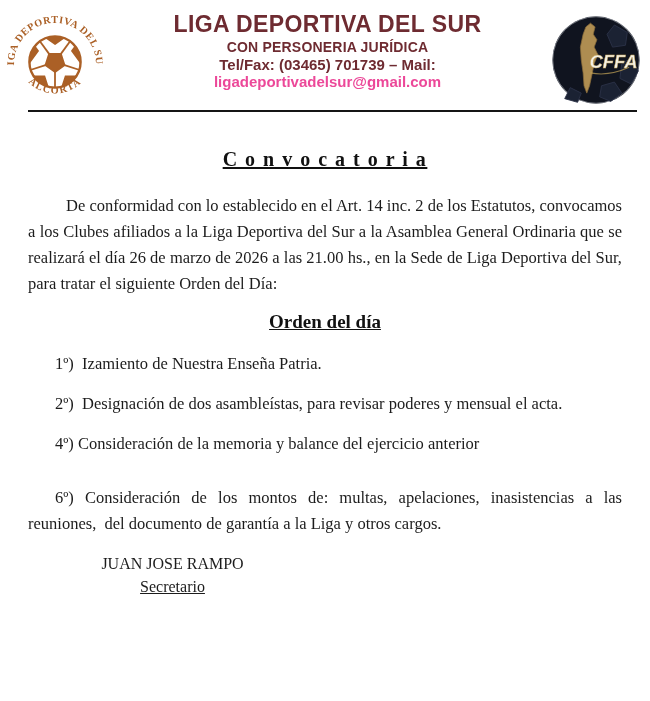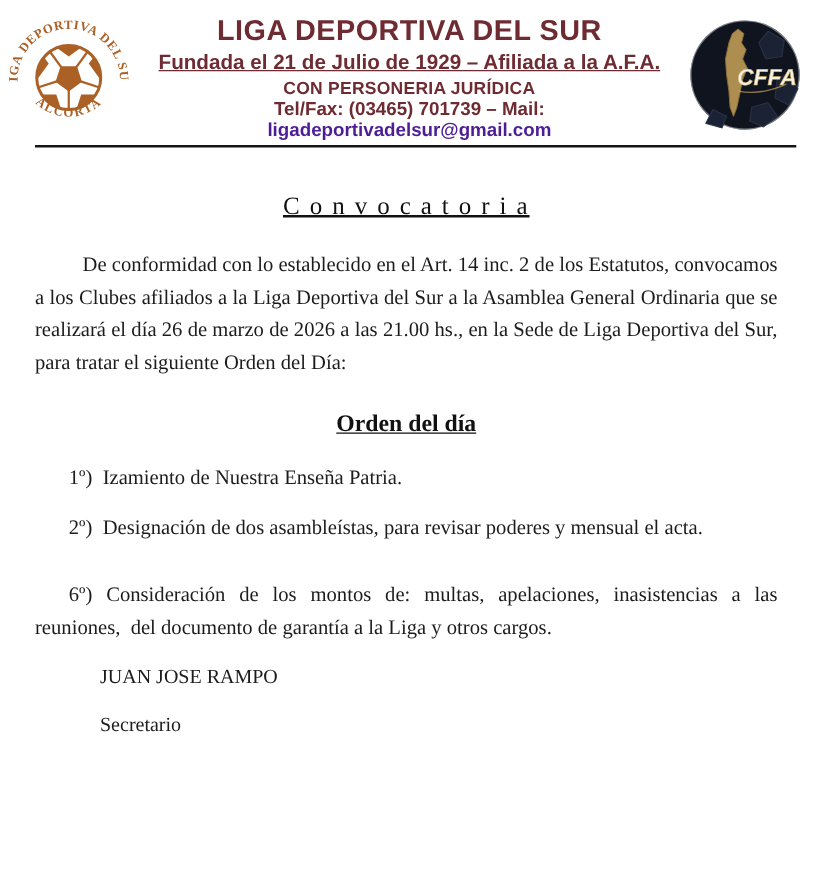--- a/index.html
+++ b/index.html
@@ -9,39 +9,39 @@
   
   .header { display:flex; align-items:flex-start; padding:7px 8px 0 5px; }
   .logo-left { width:100px; height:100px; flex:none; }
   .header-center { flex:1; text-align:center; font-family:"Liberation Sans", sans-serif;
                    color:#6e2b31; font-weight:bold; padding-top:5px; }
   .org-title { font-size:23px; letter-spacing:0.4px; line-height:1.1; }
   .founded   { font-size:16.5px; text-decoration:underline; margin-top:4px; }
   .legal     { font-size:14px; margin-top:2px; letter-spacing:0.2px; }
   .address   { font-size:15px; margin-top:1px; }
   .contact   { font-size:15px; margin-top:1px; }
-  .contact .email { color:#4c1d95; }
+  .contact .email { color:#ec4899; }
   .logo-right { width:92px; height:92px; flex:none; margin-top:7px; }
   .rule { border:none; border-top:2px solid #151515; margin:3px 13px 0 28px; }
 
   
   .content { padding:0 28px; }
-  .doc-title { text-align:center; margin-top:36px; font-size:20px; font-weight:normal; color:#111; }
+  .doc-title { text-align:center; margin-top:36px; font-size:20px; font-weight:bold; color:#111; }
   .doc-title span { text-decoration:underline; letter-spacing:1.5px; }
   .intro { margin:22px 0 0 0; font-size:16.5px; line-height:26px; text-align:justify; text-indent:38px; }
-  .agenda-heading { text-align:center; margin-top:26px; font-size:19px; font-weight:bold; color:#111; }
+  .agenda-heading { text-align:center; margin-top:14px; font-size:19px; font-weight:bold; color:#111; }
   .agenda-heading span { text-decoration:underline; }
   .agenda { margin-top:18px; }
   .agenda-item { font-size:16.5px; line-height:26px; margin:0 0 14px 27px; white-space:pre-wrap; }
   .agenda-item.justified { margin-left:0; text-indent:27px; text-align:justify;margin-top:28px; }
 
   
   .signatures { display:flex; justify-content:space-between; margin-top:18px; padding:0 24px 0 52px; }
-  .sig { width:185px; text-align:left; font-size:16px; }
-  .sig .role { margin-top:21px; }
+  .sig { width:185px; text-align:center; font-size:16px; }
+  .sig .role { margin-top:5px;text-decoration:underline; }
 
   
   .arc-text { font-family:"Liberation Serif", serif; font-weight:bold; fill:#ab6026; }
   .cffa-text { font-family:"Liberation Sans", sans-serif; font-weight:bold; font-style:italic; fill:#f4f1e6; }
 </style>
 </head>
 <body>
 
 <div class="page">
 
@@ -74,21 +74,20 @@
           <polygon points="32.9,43.9 29.6,39.4 19.0,39.4 15.7,49.5 24.3,55.7"></polygon>
           <polygon points="67.1,43.9 70.4,39.4 81.0,39.4 84.3,49.5 75.7,55.7"></polygon>
           <polygon points="39.4,69.5 28.8,69.5 25.5,79.6 34.1,85.8 42.7,79.6"></polygon>
           <polygon points="60.6,69.5 71.2,69.5 74.5,79.6 65.9,85.8 57.3,79.6"></polygon>
         </g>
       </g>
     </svg>
 
     <div class="header-center">
       <div class="org-title">LIGA DEPORTIVA DEL SUR</div>
-      <div class="founded">Fundada el 21 de Julio de 1929 – Afiliada a la A.F.A.</div>
       <div class="legal">CON PERSONERIA JURÍDICA</div>
       <div class="contact"><span>Tel/Fax: (03465) 701739 – Mail: </span><span class="email">ligadeportivadelsur@gmail.com</span></div>
     </div>
 
     <svg class="logo-right" viewBox="0 0 100 100">
       <circle cx="50" cy="50" r="47.5" fill="#10141f"></circle>
       <circle cx="50" cy="50" r="47" fill="none" stroke="#c9cdd6" stroke-width="1" opacity="0.55"></circle>
       <g fill="#1b2233" stroke="#2a3147" stroke-width="1">
         <polygon points="70,12 84,20 82,34 68,36 62,22"></polygon>
         <polygon points="88,48 96,62 88,76 76,70 78,54"></polygon>
@@ -107,20 +106,21 @@
 
     <div class="doc-title"><span>C o n v o c a t o r i a</span></div>
 
     <p class="intro">De conformidad con lo establecido en el Art. 14 inc. 2 de los Estatutos, convocamos a los Clubes afiliados a la Liga Deportiva del Sur a la Asamblea General Ordinaria que se realizará el día 26 de marzo de 2026 a las 21.00 hs., en la Sede de Liga Deportiva del Sur, para tratar el siguiente Orden del Día:</p>
 
     <div class="agenda-heading"><span>Orden del día</span></div>
 
     <div class="agenda">
       <p class="agenda-item">1º)  Izamiento de Nuestra Enseña Patria.</p>
       <p class="agenda-item">2º)  Designación de dos asambleístas, para revisar poderes y mensual el acta.</p>
+      <p class="agenda-item">4º) Consideración de la memoria y balance del ejercicio anterior</p>
       <p class="agenda-item justified">6º) Consideración de los montos de: multas, apelaciones, inasistencias a las reuniones,  del documento de garantía a la Liga y otros cargos.</p>
     </div>
 
     <div class="signatures">
       <div class="sig">
         <div class="name">JUAN JOSE RAMPO</div>
         <div class="role">Secretario</div>
       </div>
     </div>
 

